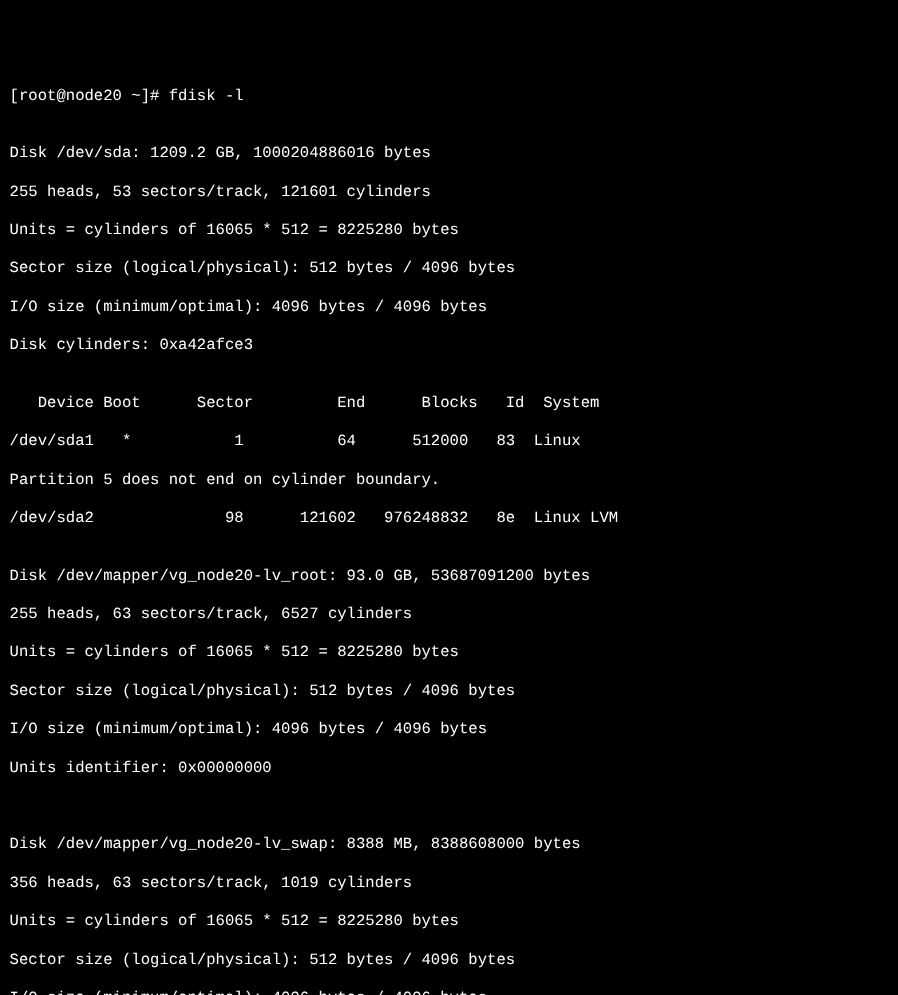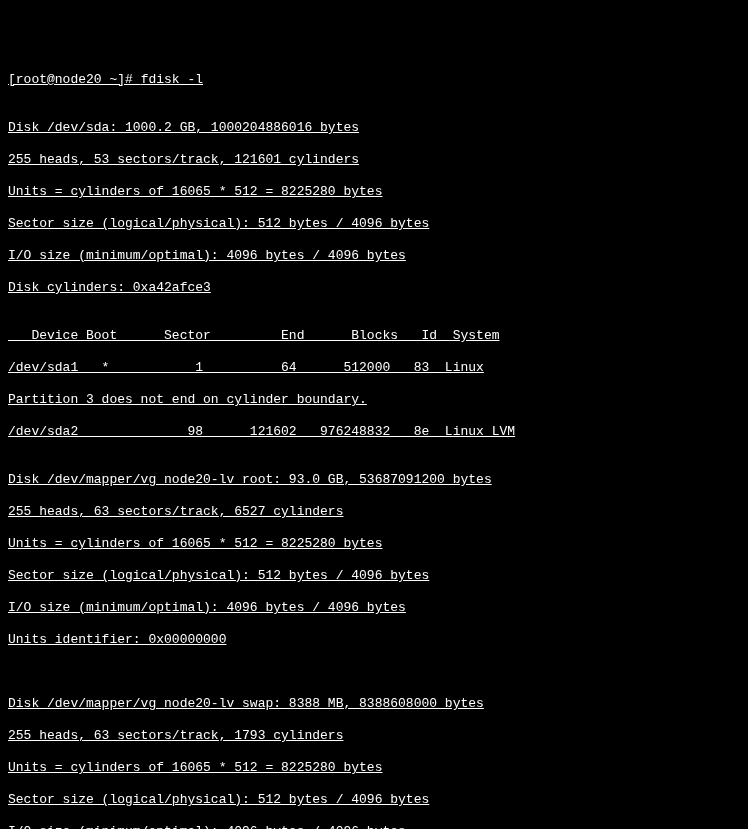--- a/index.html
+++ b/index.html
@@ -7,51 +7,51 @@
     padding: 8px;
     background: #000;
     color: #fff;
     font-family: "Courier New", monospace;
     font-size: 13px;
     line-height: 16px;
     white-space: pre;
     width: 748px;
     box-sizing: border-box;
   }
-  .line { display: block; text-decoration: underline; }
+  .line { display: block; }
 </style>
 </head>
 <body>
 
 
 
 <span class="line"><span>[root@node20 ~]# </span><span>fdisk -l</span></span>
 <span class="line"></span>
-<span class="line">Disk /dev/sda: 1000.2 GB, 1000204886016 bytes</span>
+<span class="line">Disk /dev/sda: 1209.2 GB, 1000204886016 bytes</span>
 <span class="line">255 heads, 53 sectors/track, 121601 cylinders</span>
 <span class="line">Units = cylinders of 16065 * 512 = 8225280 bytes</span>
 <span class="line">Sector size (logical/physical): 512 bytes / 4096 bytes</span>
 <span class="line">I/O size (minimum/optimal): 4096 bytes / 4096 bytes</span>
 <span class="line">Disk cylinders: 0xa42afce3</span>
 <span class="line"></span>
 <span class="line">   Device Boot      Sector         End      Blocks   Id  System</span>
 <span class="line">/dev/sda1   *           1          64      512000   83  Linux</span>
-<span class="line">Partition 3 does not end on cylinder boundary.</span>
+<span class="line">Partition 5 does not end on cylinder boundary.</span>
 <span class="line">/dev/sda2              98      121602   976248832   8e  Linux LVM</span>
 <span class="line"></span>
 <span class="line">Disk /dev/mapper/vg_node20-lv_root: 93.0 GB, 53687091200 bytes</span>
 <span class="line">255 heads, 63 sectors/track, 6527 cylinders</span>
 <span class="line">Units = cylinders of 16065 * 512 = 8225280 bytes</span>
 <span class="line">Sector size (logical/physical): 512 bytes / 4096 bytes</span>
 <span class="line">I/O size (minimum/optimal): 4096 bytes / 4096 bytes</span>
 <span class="line">Units identifier: 0x00000000</span>
 <span class="line"></span>
 <span class="line"></span>
 <span class="line">Disk /dev/mapper/vg_node20-lv_swap: 8388 MB, 8388608000 bytes</span>
-<span class="line">255 heads, 63 sectors/track, 1793 cylinders</span>
+<span class="line">356 heads, 63 sectors/track, 1019 cylinders</span>
 <span class="line">Units = cylinders of 16065 * 512 = 8225280 bytes</span>
 <span class="line">Sector size (logical/physical): 512 bytes / 4096 bytes</span>
 <span class="line">I/O size (minimum/optimal): 4096 bytes / 4096 bytes</span>
 
 <span class="line"></span>
 <span class="line"></span>
 
 
 
 

